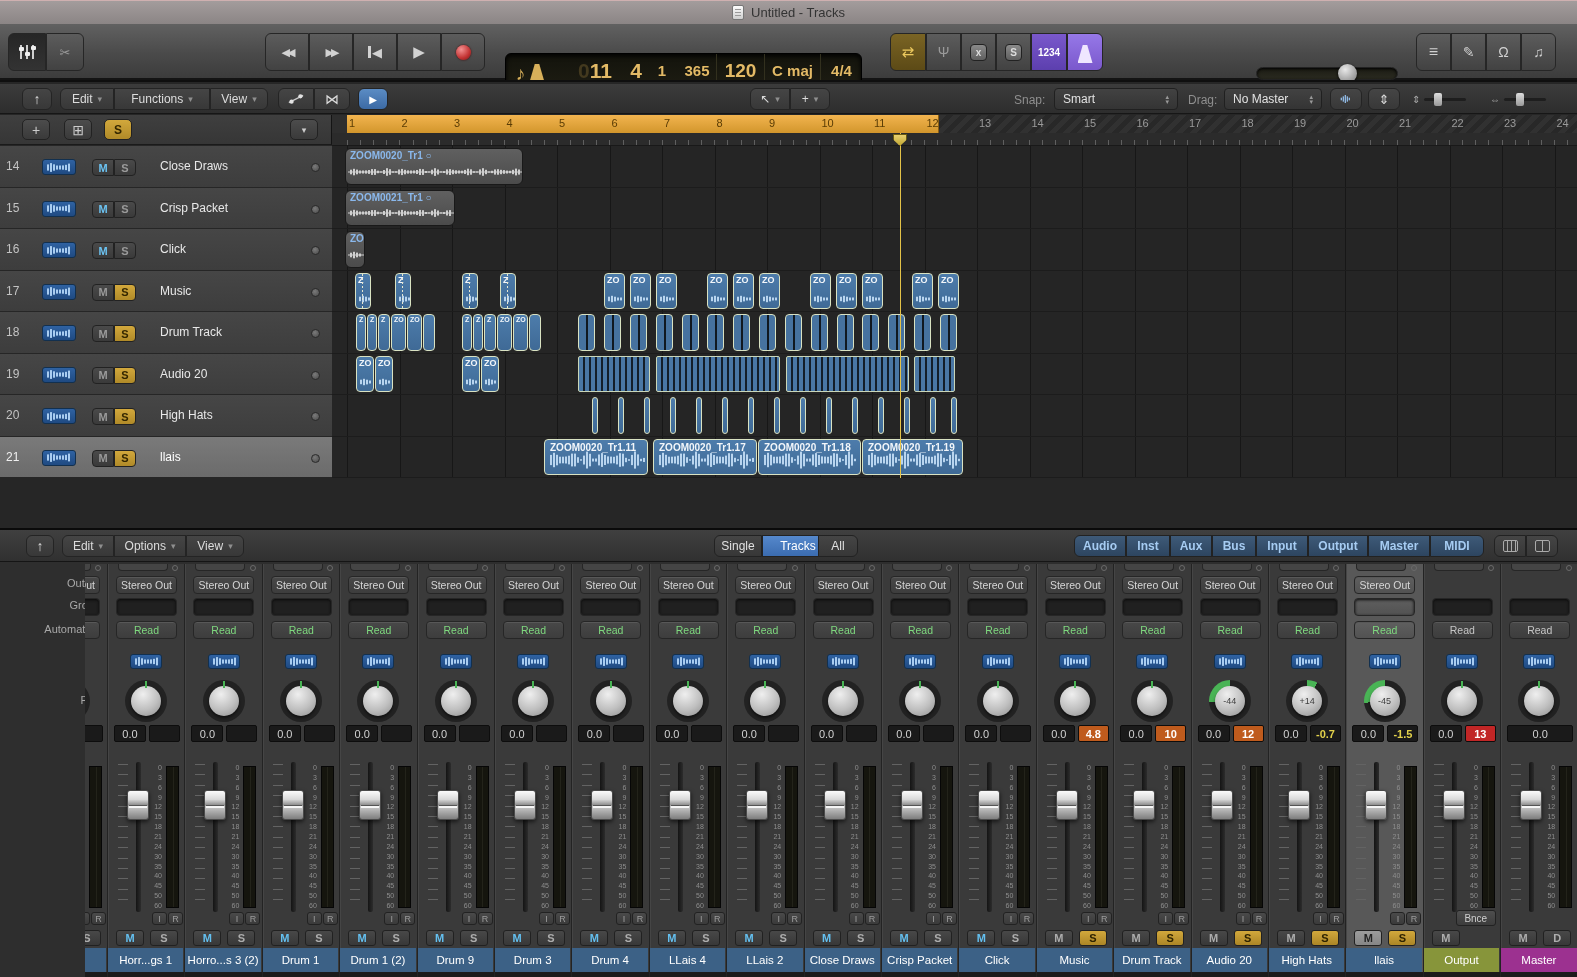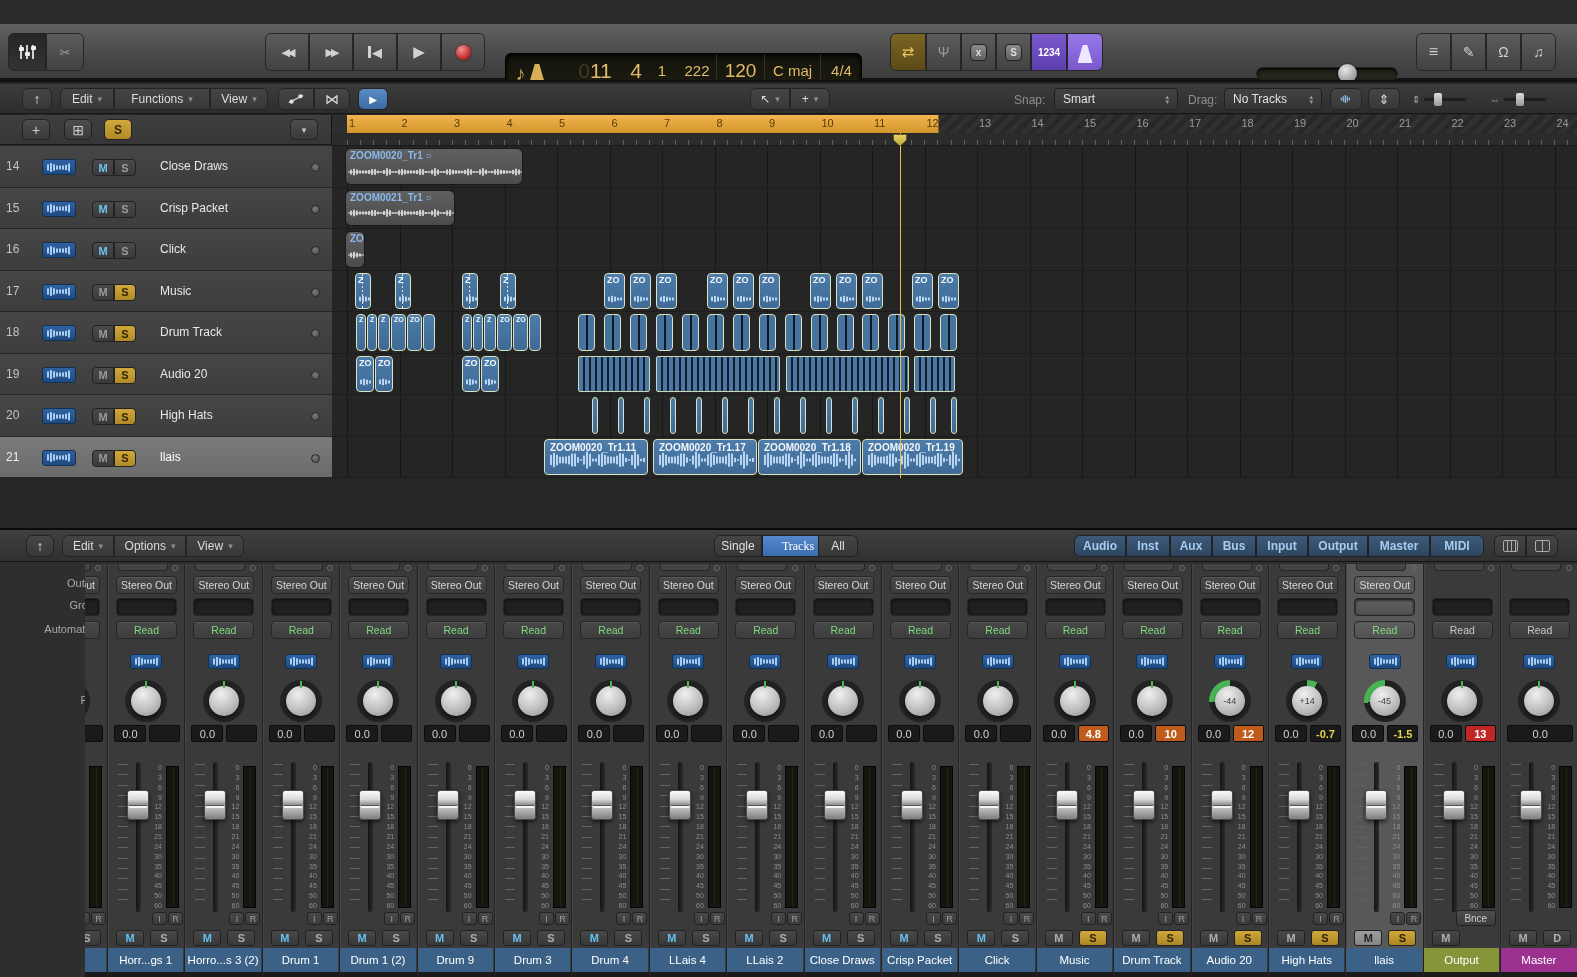--- a/index.html
+++ b/index.html
@@ -19,21 +19,21 @@
     background:linear-gradient(#616161,#4a4a4a 55%,#3c3c3c);border-bottom:2px solid #141414;}
   .tbtn{position:absolute;top:9px;height:38px;background:linear-gradient(#5c5c5c,#424242);
     border:1px solid #262626;display:flex;align-items:center;justify-content:center;
     color:#d2d2d2;font-size:13px;}
   .grp-l{border-radius:6px 0 0 6px;}.grp-r{border-radius:0 6px 6px 0;}.grp-s{border-radius:6px;}
   .tbtn.active{background:linear-gradient(#262626,#333);}
   .reccircle{width:15px;height:15px;border-radius:50%;background:radial-gradient(circle at 35% 30%,#f49090,#c23232 60%,#7c1212);box-shadow:0 0 2px #400;}
   .lcd{position:absolute;left:505px;top:29px;width:357px;height:45px;border-radius:6px;
     background:linear-gradient(#13130c,#201f14);border:1px solid #000;box-shadow:inset 0 2px 5px #000, 0 1px 0 #666;}
   .lcd .sect{position:absolute;top:0;height:100%;display:flex;flex-direction:column;align-items:center;justify-content:center;}
-  .lcd .val{color:#e3ba66;font-weight:normal;font-size:21px;line-height:20px;white-space:nowrap;text-align:center;}
+  .lcd .val{color:#e3ba66;font-weight:bold;font-size:21px;line-height:20px;white-space:nowrap;text-align:center;}
   .lcd .val.small{font-size:15px;}
   .lcd .lbl{color:#8d7436;font-size:8px;margin-top:1px;}
   .lcd .ghost{color:#43391e;}
   .lcd .icons{position:absolute;left:10px;top:8px;color:#d8b05a;font-size:19px;letter-spacing:4px;}
   .metroshape{display:inline-block;width:15px;height:18px;background:#d8b05a;
     clip-path:polygon(35% 0,65% 0,100% 100%,0 100%);position:relative;top:2px;}
   .modebtn .badge{width:17px;height:17px;border-radius:4px;border:1px solid #222;
     background:linear-gradient(#8a8a8a,#5f5f5f);color:#ddd;font-size:10px;font-weight:bold;
     display:flex;align-items:center;justify-content:center;}
   .volrail{position:absolute;left:1256px;top:43px;width:142px;height:13px;border-radius:7px;
@@ -165,20 +165,24 @@
     display:flex;align-items:center;justify-content:center;white-space:nowrap;overflow:hidden;}
   .plate.olive{background:#87953a;}
   .plate.magenta{background:#9c3190;}
   .stripfoot{position:absolute;left:0;right:0;top:408px;bottom:0;background:#1b1b1b;}
 </style>
 </head>
 <body>
 
 <div class="app">
 
+  <div class="titlebar">
+    <span class="docicon"></span>
+    <span>Untitled - Tracks</span>
+  </div>
 
   <div class="transport">
     <div class="tbtn grp-l active" style="left:8px;width:38px;">
       <svg width="18" height="16" viewBox="0 0 18 16">
         <g stroke="#cfcfcf" stroke-width="2">
             <line x1="3" y1="1" x2="3" y2="15"></line>
             <line x1="9" y1="1" x2="9" y2="15"></line>
             <line x1="15" y1="1" x2="15" y2="15"></line>
           </g>
         <g fill="#efefef">
@@ -217,21 +221,21 @@
       </div>
       <div class="sect" style="left:112px;width:36px;">
         <div class="val">4</div>
         <div class="lbl">beat</div>
       </div>
       <div class="sect" style="left:142px;width:28px;">
         <div class="val small">1</div>
         <div class="lbl">div</div>
       </div>
       <div class="sect" style="left:166px;width:50px;">
-        <div class="val small">222</div>
+        <div class="val small">365</div>
         <div class="lbl">tick</div>
       </div>
       <div class="sect" style="left:210px;width:48px;border-left:1px solid #32301e;">
         <div class="val" style="font-size:19px;">120</div>
         <div class="lbl">bpm</div>
       </div>
       <div class="sect" style="left:258px;width:56px;border-left:1px solid #32301e;">
         <div class="val" style="font-size:15px;">C maj</div>
         <div class="lbl">key</div>
       </div>
@@ -320,21 +324,21 @@
       <div class="ddlbl" style="left:1014px;">Snap:</div>
       <div class="dd" style="left:1054px;width:124px;">
         <span>Smart</span>
         <span class="updown">
             <span>▴</span>
             <span>▾</span>
           </span>
       </div>
       <div class="ddlbl" style="left:1188px;">Drag:</div>
       <div class="dd" style="left:1224px;width:98px;">
-        <span>No Tracks</span>
+        <span>No Master</span>
         <span class="updown">
             <span>▴</span>
             <span>▾</span>
           </span>
       </div>
       <div class="mbtn grp-s" style="left:1330px;width:32px;">
         <svg width="18" height="12" viewBox="0 0 18 12" fill="#8fb8e2">
             <rect x="1" y="4" width="2" height="4"></rect>
             <rect x="4" y="2" width="2" height="8"></rect>
             <rect x="7" y="0" width="2" height="12"></rect>
@@ -1110,21 +1114,21 @@
           <span class="car">▾</span>
         </div>
       <div class="mbtn grp-r" style="left:186px;width:58px;top:5px;">
           <span>View</span>
           <span class="car">▾</span>
         </div>
 
       <div class="seg grp-l" style="left:714px;width:48px;">
           <span>Single</span>
         </div>
-      <div class="seg selblue" style="left:762px;width:72px;font-family:Liberation Serif, serif;">
+      <div class="seg selblue" style="left:762px;width:72px;">
           <span>Tracks</span>
         </div>
       <div class="seg grp-r" style="left:818px;width:40px;">
           <span>All</span>
         </div>
 
       <div class="seg filterbtn grp-l" style="left:1074px;width:52px;">
           <span>Audio</span>
         </div>
       <div class="seg filterbtn" style="left:1126px;width:44px;text-align:right;">

